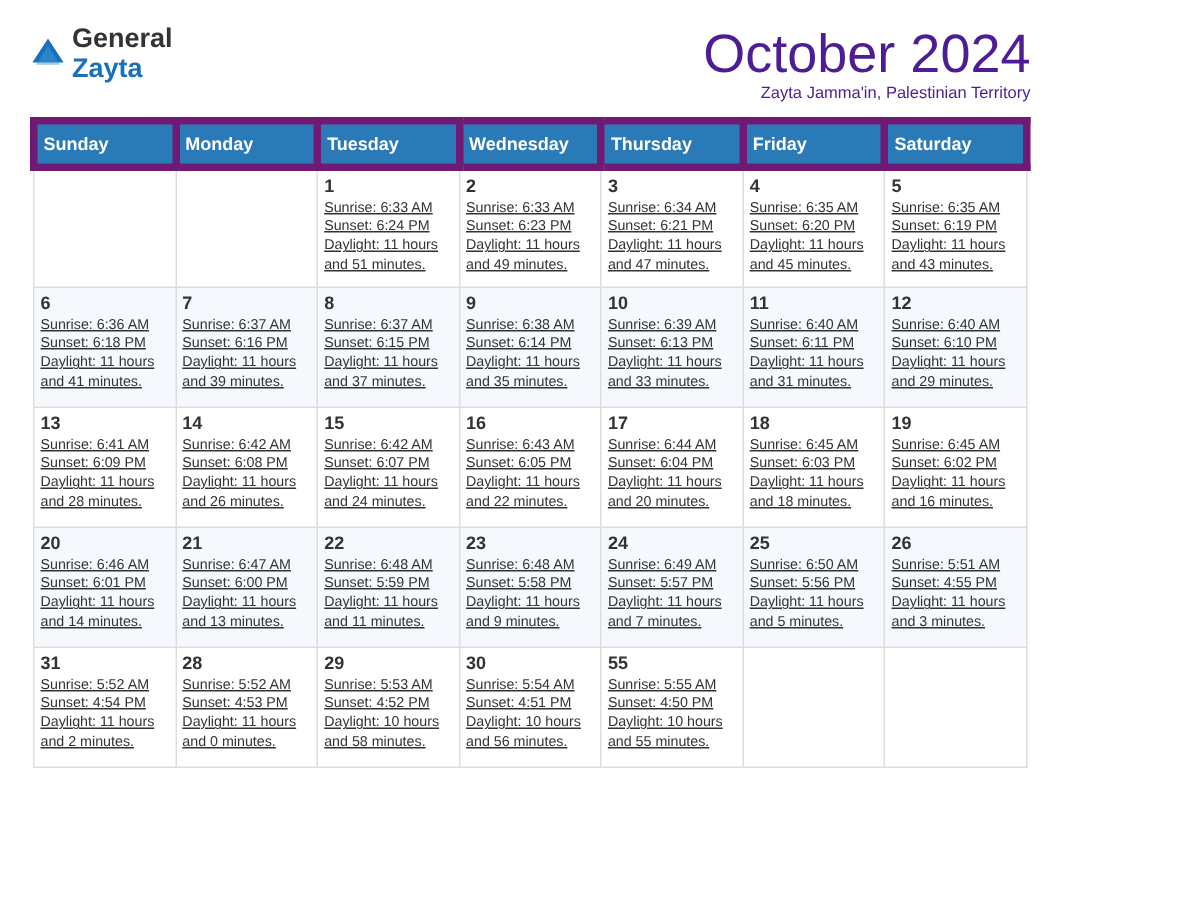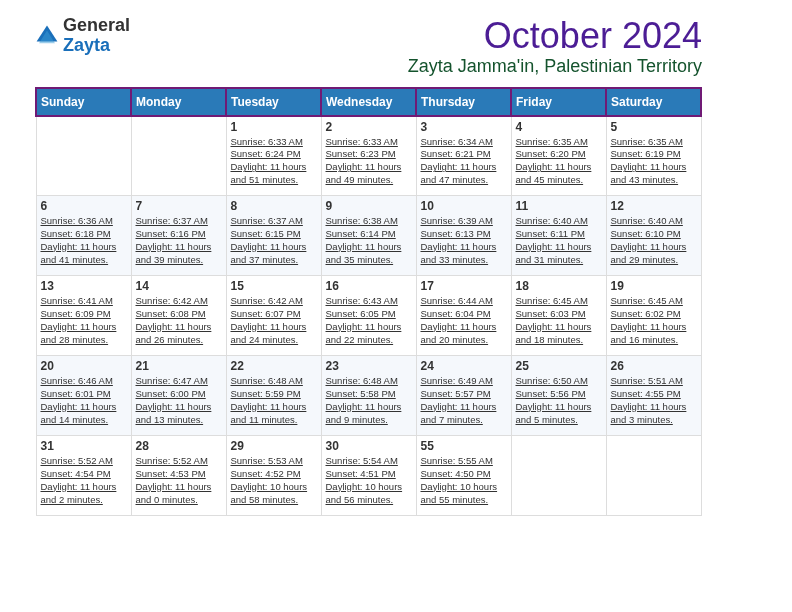--- a/index.html
+++ b/index.html
@@ -7,21 +7,20 @@
       font-family: Arial, sans-serif;
       background: #fff;
       width: 792px;
       height: 612px;
       overflow: hidden;
     }
     .page {
       width: 707px;
       min-height: 612px;
       padding: 16px 20px 10px 20px;
-      margin-left: 15px;
     }
     .header {
       display: flex;
       justify-content: space-between;
       align-items: flex-start;
       margin-bottom: 10px;
     }
     .logo {
       display: flex;
       align-items: center;
@@ -41,36 +40,36 @@
     .title-section {
       text-align: right;
     }
     .month-title {
       font-size: 36px;
       font-weight: normal;
       color: #4c1d95;
       line-height: 1.1;
     }
     .subtitle {
-      font-size: 18px;
-      color: #14532d;
+      font-size: 11px;
+      color: #4c1d95;
     }
     .calendar {
       width: 100%;
       border-collapse: collapse;
       font-size: 10.5px;
     }
     .calendar th {
       background-color: #2a7ab8;
       color: #fff;
       padding: 6px 4px;
       text-align: left;
       font-size: 12px;
       font-weight: bold;
-      border: 2px solid #701a75;
+      border: 5px solid #701a75;
     }
     .calendar td {
       border: 1px solid #ddd;
       vertical-align: top;
       padding: 3px 4px;
       width: calc(100% / 7);
       min-height: 70px;
       height: 80px;
       color: #333;
       background: #fff;

